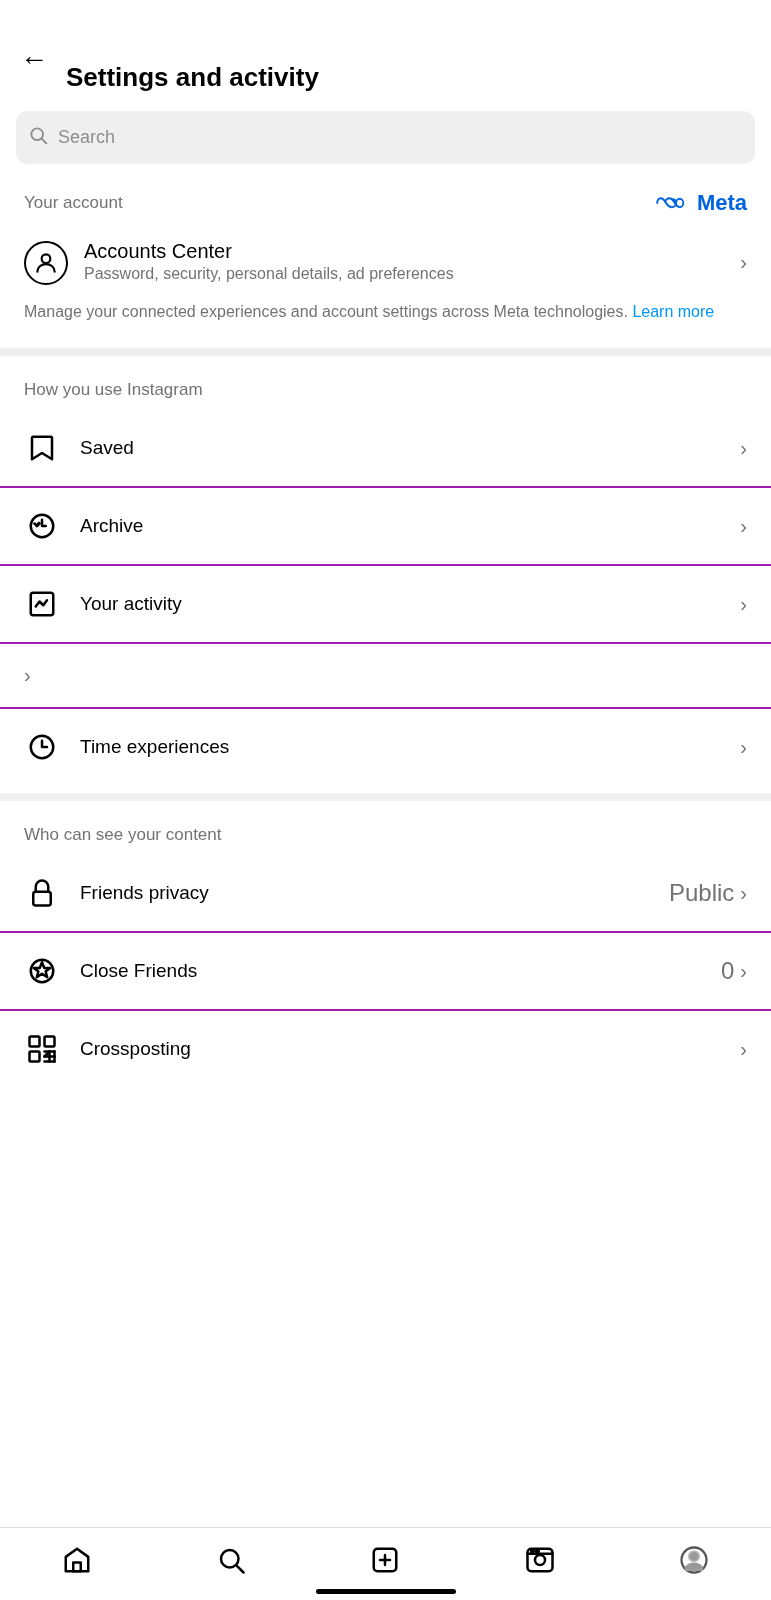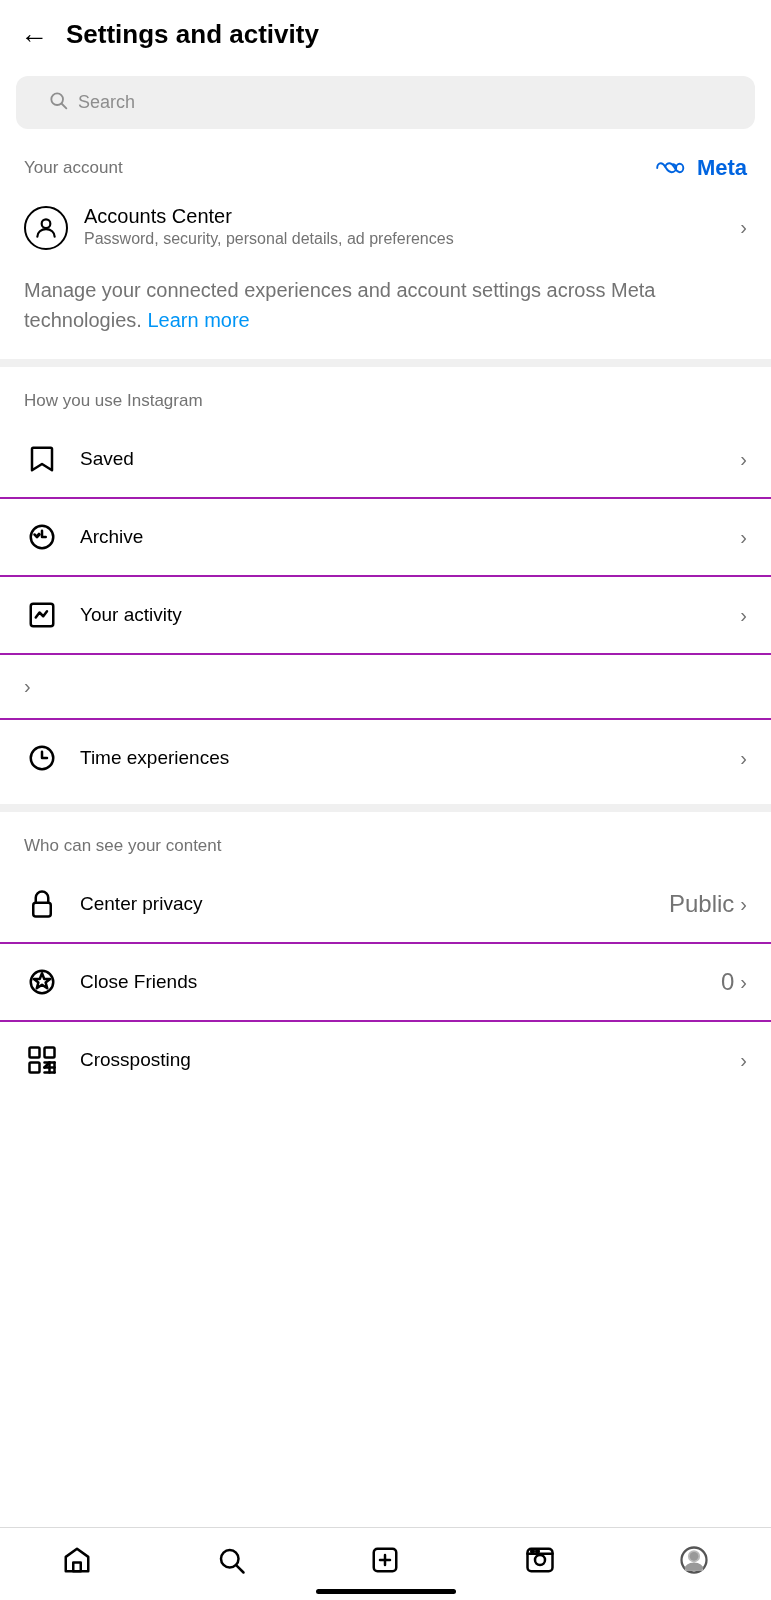--- a/index.html
+++ b/index.html
@@ -22,28 +22,29 @@
     .back-btn {
       font-size: 28px;
       margin-right: 18px;
       cursor: pointer;
       color: #000;
     }
     .header-title {
       font-size: 26px;
       font-weight: 700;
       color: #000;
+      margin-top: 44px;
     }
 
     
     .search-bar {
-      margin: 8px 16px 16px 16px;
+      margin: 0 16px 16px 16px;
       background: #efefef;
       border-radius: 12px;
-      padding: 14px 32px;
+      padding: 14px 12px;
       display: flex;
       align-items: center;
       gap: 10px;
     }
     .search-icon-svg {
       color: #8e8e8e;
       font-size: 20px;
     }
     .search-placeholder {
       color: #8e8e8e;
@@ -116,23 +117,23 @@
       margin-top: 0;
       max-width: 540px;
       line-height: 1.4;
     }
     .chevron {
       font-size: 20px;
       color: #737373;
     }
 
     .accounts-description {
-      font-size: 20px;
-      color: #737373;
-      margin-top: 17px;
+      font-size: 16px;
+      color: #737373;
+      margin-top: 7px;
       line-height: 1.5;
     }
     .learn-more-link {
       color: #0095f6;
       cursor: pointer;
       text-decoration: none;
     }
 
     
     .divider {
@@ -363,21 +364,21 @@
     <div class="section-label">Who can see your content</div>
 
     <div class="menu-item">
       <div class="menu-item-left">
         <div class="menu-icon">
           <svg width="30" height="30" viewBox="0 0 24 24" fill="none" stroke="#000" stroke-width="2" stroke-linecap="round" stroke-linejoin="round">
             <rect x="5" y="11" width="14" height="11" rx="2" ry="2"></rect>
             <path d="M7 11V7a5 5 0 0 1 10 0v4"></path>
           </svg>
         </div>
-        <span class="menu-label">Center privacy</span>
+        <span class="menu-label">Friends privacy</span>
       </div>
       <div class="menu-right">
         <span class="menu-value">Public</span>
         <span class="chevron">›</span>
       </div>
     </div>
 
     <div class="menu-item">
       <div class="menu-item-left">
         <div class="menu-icon">

